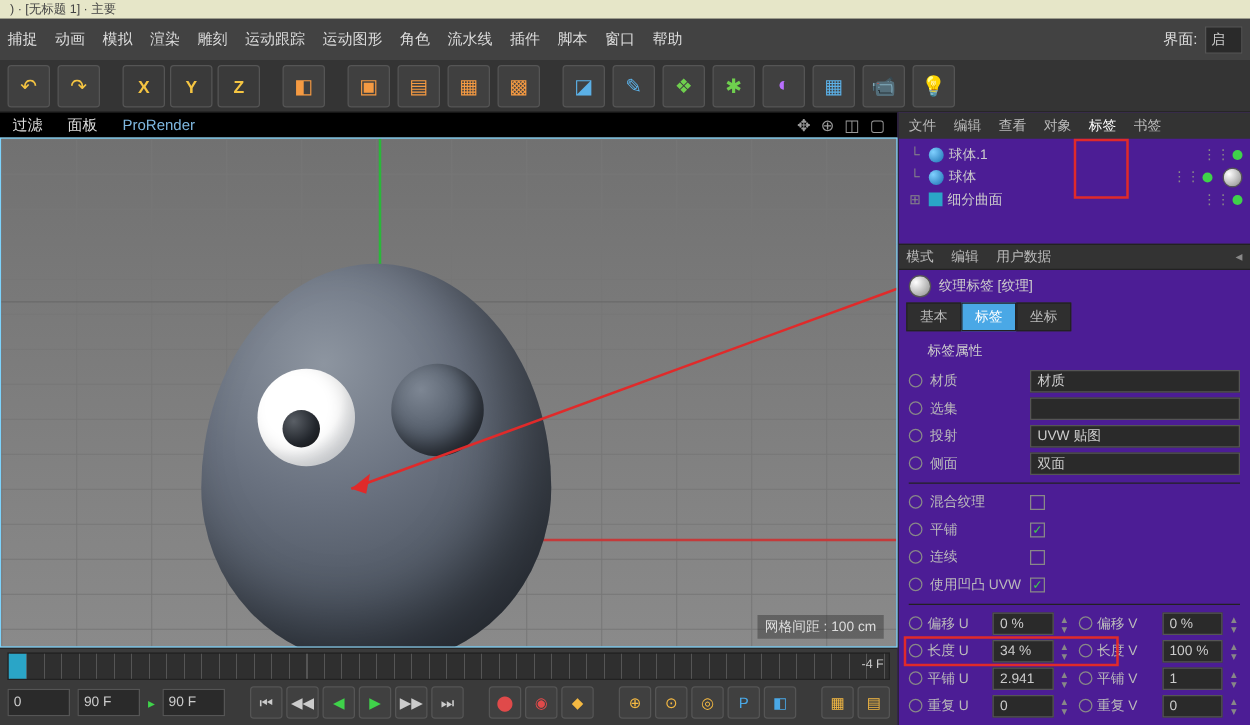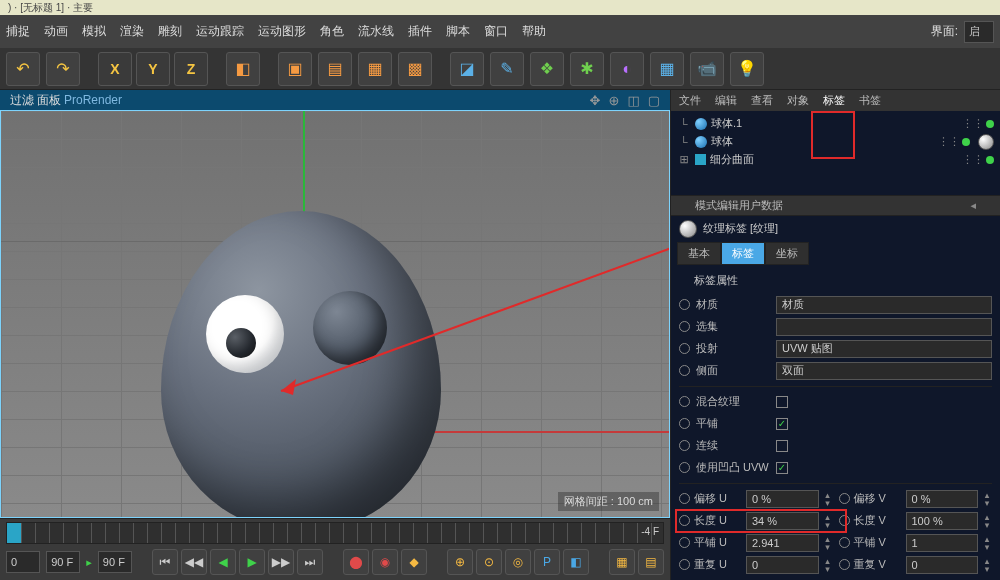--- a/index.html
+++ b/index.html
@@ -14,21 +14,21 @@
 .tb-xyz{display:flex;gap:4px}
 .tb-xyz .tb-btn{background:#3a3a3a;font-weight:bold;font-size:14px}
 .tb-blue{color:#5bb0e6}
 .tb-green{color:#6fcf4e}
 .tb-purple{color:#b96fff}
 .tb-orange{color:#f59a42}
 .tb-white{color:#eee}
 
 .mainrow{flex:1;display:flex;min-height:0}
 .viewport-col{flex:1;display:flex;flex-direction:column;min-width:0}
-.vp-top{height:20px;background:#0c4a6e;display:flex;align-items:center;padding:0 10px;gap:3px;color:#ddd;font-size:12px}
+.vp-top{height:20px;background:#000000;display:flex;align-items:center;padding:0 10px;gap:20px;color:#ddd;font-size:12px}
 .vp-top .tabname{color:#7fb8e0}
 .vp-top .right{margin-left:auto;display:flex;gap:8px;font-size:13px;color:#999}
 .viewport{flex:1;background:#737373;position:relative;border:1px solid #7dd3fc;overflow:hidden}
 .grid-floor{position:absolute;inset:0;background:
  linear-gradient(#767676 1px,transparent 1px) 0 0/100% 28px,
  linear-gradient(90deg,#767676 1px,transparent 1px) 0 0/60px 100%,
  linear-gradient(#717171,#8a8a8a)}
 .horizon{position:absolute;left:0;right:0;top:130px;height:1px;background:#6a6a6a}
 .axis-y{position:absolute;left:302px;top:0;width:2px;height:160px;background:#2ab83a}
 .axis-x{position:absolute;left:300px;right:0;top:320px;height:2px;background:#c43a3a}
@@ -46,33 +46,33 @@
 .tl-ticks{position:absolute;inset:0;background:repeating-linear-gradient(90deg,#555 0,#555 1px,transparent 1px,transparent 14px)}
 .tl-bar{position:absolute;left:0;top:0;width:14px;height:100%;background:#2aa5c7}
 .tl-bot{flex:1;display:flex;align-items:center;padding:3px 6px;gap:6px}
 .tl-field{width:52px;height:22px;background:#2a2a2a;border:1px solid #555;color:#ccc;display:flex;align-items:center;padding:0 4px;font-size:11px}
 .tl-nav{display:flex;gap:3px;margin-left:14px}
 .tl-btn{width:26px;height:26px;border:1px solid #555;background:#404040;border-radius:3px;display:flex;align-items:center;justify-content:center;color:#ccc;font-size:12px}
 .tl-green{color:#3fd24a}
 .tl-gold{color:#f5b942}
 .tl-blue{color:#4aa8e6}
 
-.rightpanel{width:330px;background:#0f172a;display:flex;flex-direction:column;border-left:1px solid #222}
+.rightpanel{width:282px;background:#4c1d95;display:flex;flex-direction:column;border-left:1px solid #222}
 .panel-tabs{height:22px;background:#333;display:flex;align-items:center;padding:0 8px;gap:14px;color:#bbb}
 .panel-tabs .active{color:#fff}
 .objtree{padding:4px 6px;font-size:11px;color:#ccc;position:relative}
 .objrow{display:flex;align-items:center;height:18px;gap:4px}
 .objrow .indent{width:14px;text-align:center;color:#888}
 .sphere-ico{width:12px;height:12px;border-radius:50%;background:radial-gradient(circle at 30% 30%,#7fd0ff,#1a6fb0)}
 .cube-ico{width:11px;height:11px;background:#2aa5c7}
 .obj-marks{margin-left:auto;display:flex;gap:2px;align-items:center}
 .dot{width:8px;height:8px;border-radius:50%}
 .green{background:#3fd24a}
 .redbox{position:absolute;border:2px solid #e02a2a;pointer-events:none}
-.attr-hdr{height:22px;background:#333;display:flex;align-items:center;padding:0 24px;gap:0;color:#bbb;border-top:1px solid #222;border-bottom:1px solid #222}
+.attr-hdr{height:22px;background:#333;display:flex;align-items:center;padding:0 6px;gap:14px;color:#bbb;border-top:1px solid #222;border-bottom:1px solid #222}
 .attr-hdr .arrow-back{margin-left:auto;color:#888}
 .obj-title{display:flex;align-items:center;gap:6px;padding:4px 8px;color:#ccc}
 .obj-title .swatch{width:18px;height:18px;border-radius:50%;background:radial-gradient(circle at 30% 30%,#fff,#888);border:1px solid #555}
 .tabrow{display:flex;gap:0;padding:0 6px}
 .tabrow .t{padding:3px 10px;background:#2f2f2f;color:#bbb;border:1px solid #222}
 .tabrow .t.active{background:#4aa8e6;color:#fff}
 .sect{padding:4px 8px;color:#ccc;font-size:11px}
 .proprow{display:flex;align-items:center;height:22px;gap:6px}
 .proprow .rad{width:11px;height:11px;border:1px solid #888;border-radius:50%}
 .proprow .lbl{width:74px;color:#bbb}

